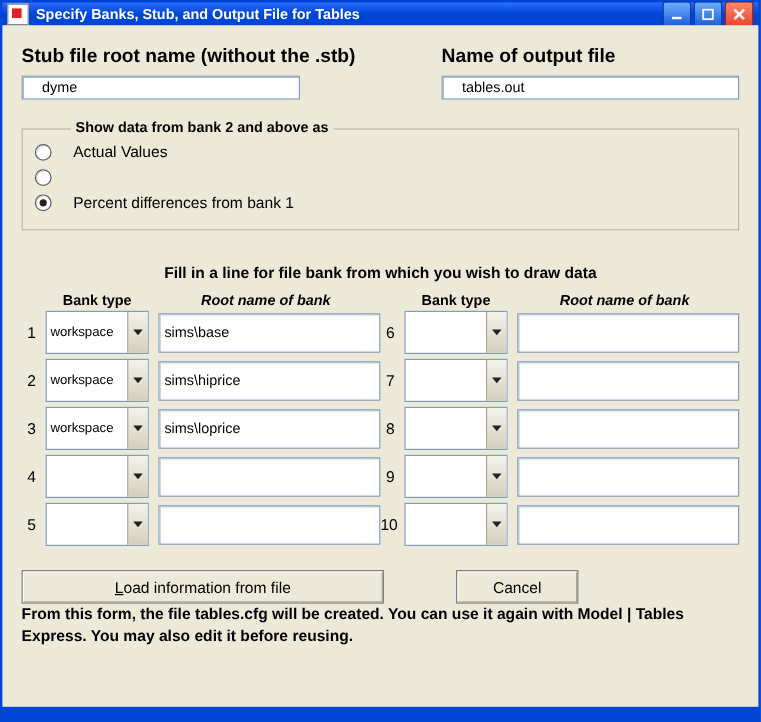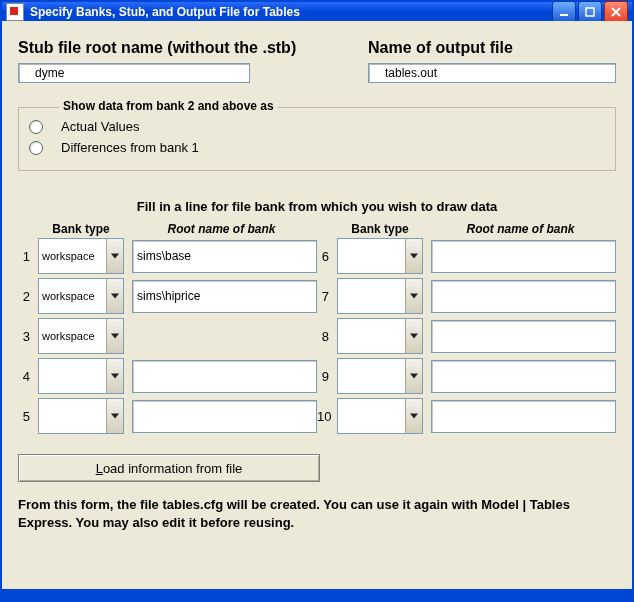--- a/index.html
+++ b/index.html
@@ -141,21 +141,21 @@
     border:1px solid #808080;
     box-shadow: inset 1px 1px 0 #fff, inset -1px -1px 0 #b0aa94;
     font-size:13px; font-weight:400;
     display:flex; align-items:center; justify-content:center;
     cursor:pointer;
   }
   .btn-load { width:300px; }
   .btn-cancel { width:100px; margin-left:48px;}
   .btn-ok { width:100px; }
   .footnote {
-    margin-top:14px; font-weight:bold; font-size:13px; line-height:1.35;
+    font-weight:bold; font-size:13px; line-height:1.35;
   }
   .underline-first::first-letter { text-decoration: underline; }
 </style>
 </head>
 <body>
 
 <div class="window">
   <div class="titlebar">
     <div class="titlebar-icon"></div>
     <div class="title-text">Specify Banks, Stub, and Output File for Tables</div>
@@ -193,21 +193,24 @@
     </div>
 
     <div class="group">
       <div class="group-legend">Show data from bank 2 and above as</div>
       <div class="radio-row">
         <span class="radio"></span>
         <span>Actual Values</span>
       </div>
       <div class="radio-row">
         <span class="radio"></span>
-        <span>Differences from bank 1</span>
+      </div>
+      <div class="radio-row">
+        <span class="radio sel"></span>
+        <span>Percent differences from bank 1</span>
       </div>
     </div>
 
     <div class="instruction">Fill in a line for file bank from which you wish to draw data</div>
 
     <div class="banks-wrap">
       <div class="bank-col">
         <div class="hdr-row">
           <div class="hdr-spacer"></div>
           <div class="hdr-type">Bank type</div>
@@ -241,20 +244,21 @@
             <div class="bank-line">
               <div class="numcell">3</div>
               <div class="combo">
                 <div class="combo-text">workspace</div>
                 <div class="combo-btn">
                   <svg viewBox="0 0 10 6">
                     <polygon points="0,0 10,0 5,6" fill="#222"></polygon>
                   </svg>
                 </div>
               </div>
+              <input type="text" class="bankname" value="sims\loprice" style="">
             </div>
             <div class="bank-line">
               <div class="numcell">4</div>
               <div class="combo">
                 <div class="combo-text"></div>
                 <div class="combo-btn">
                   <svg viewBox="0 0 10 6">
                     <polygon points="0,0 10,0 5,6" fill="#222"></polygon>
                   </svg>
                 </div>
@@ -343,18 +347,21 @@
               <input type="text" class="bankname" value="" style="">
             </div>
           </div>
       </div>
     </div>
 
     <div class="btn-row">
       <div class="btn btn-load">
         <span class="underline-first">Load information from file</span>
       </div>
+      <div class="btn btn-cancel">
+        <span>Cancel</span>
+      </div>
     </div>
 
     <div class="footnote">From this form, the file tables.cfg will be created.  You can use it again with Model | Tables Express.  You may also edit it before reusing.</div>
 
   </div>
 </div>
 
 </body></html>

